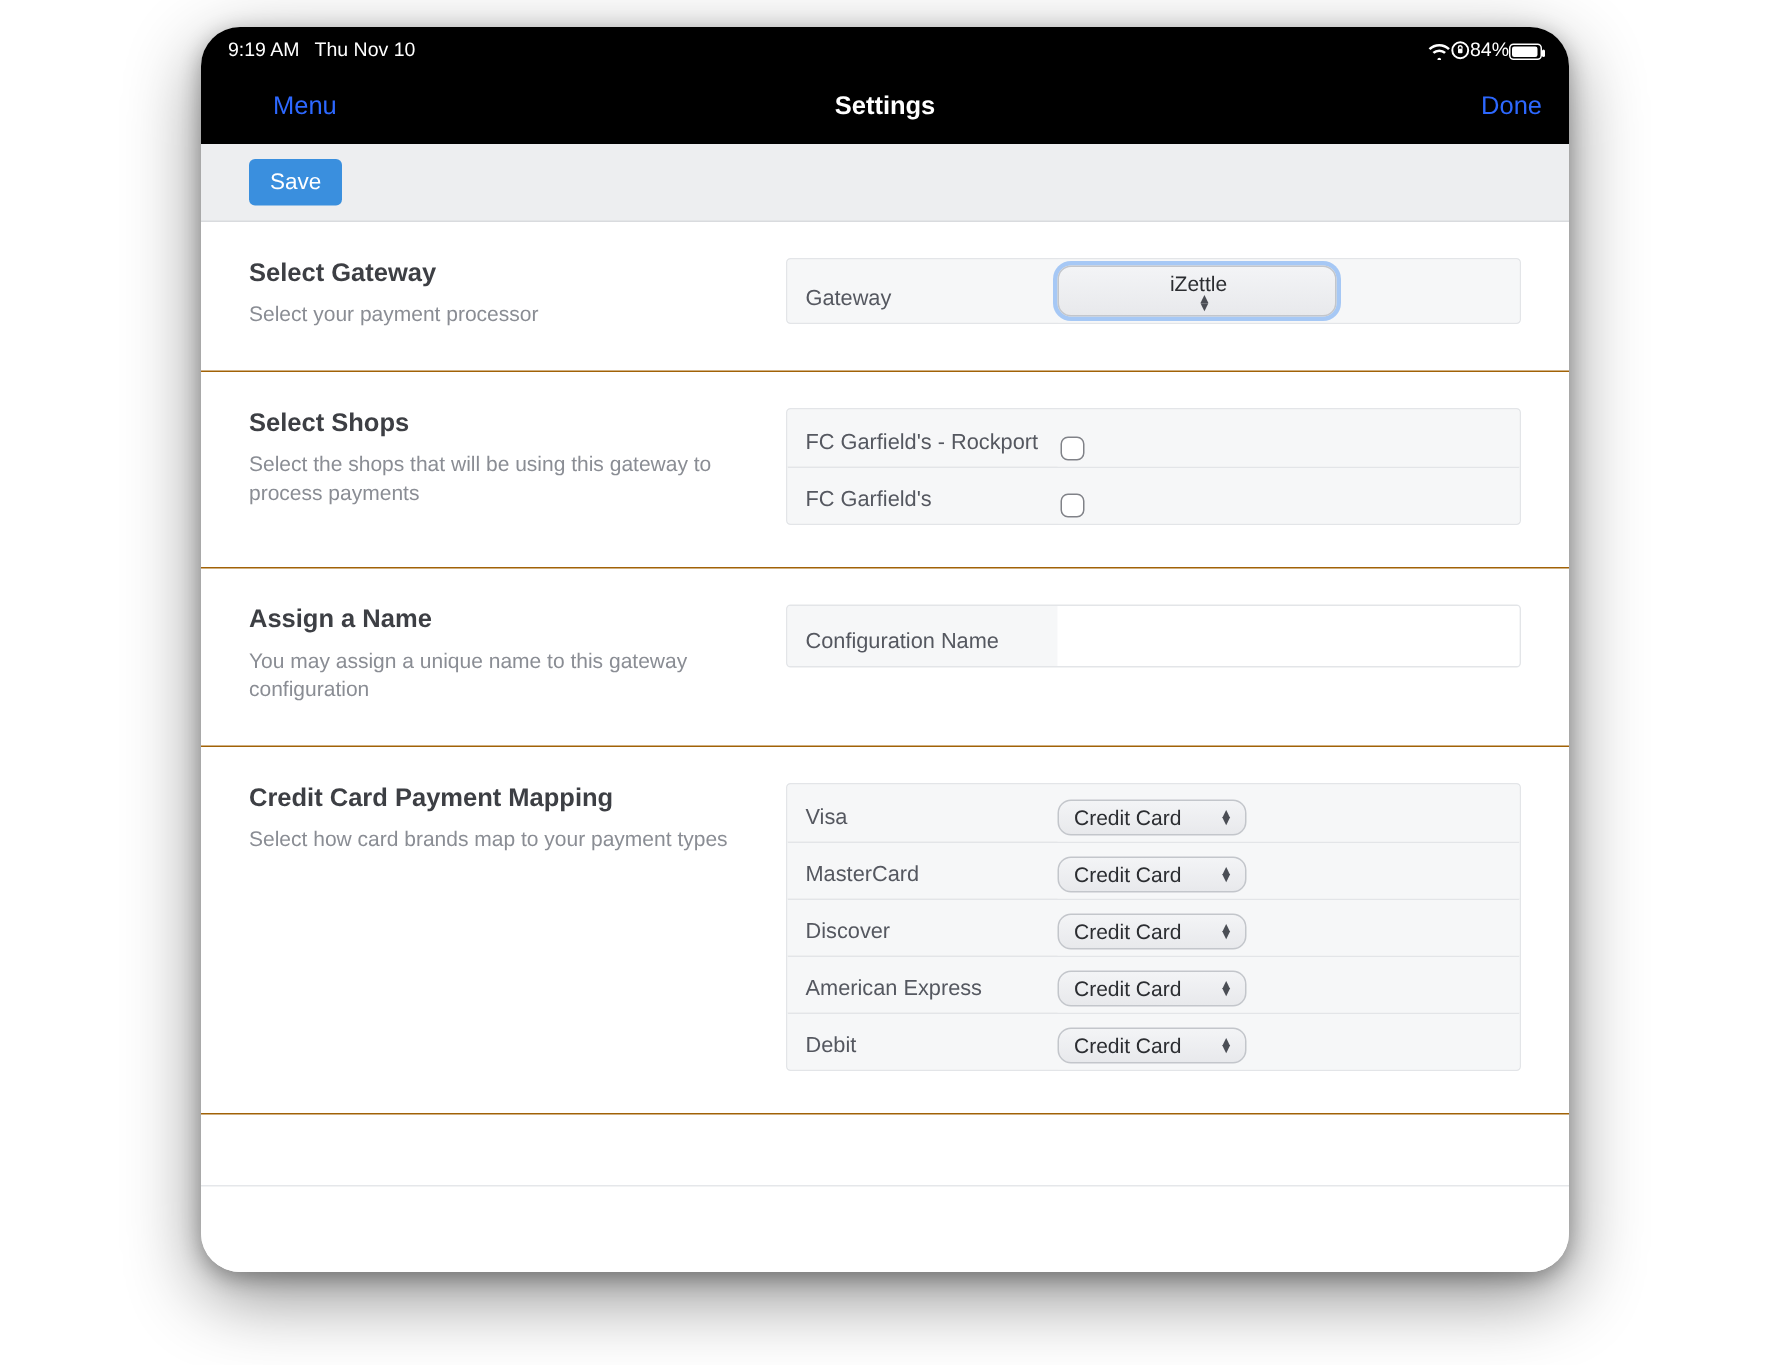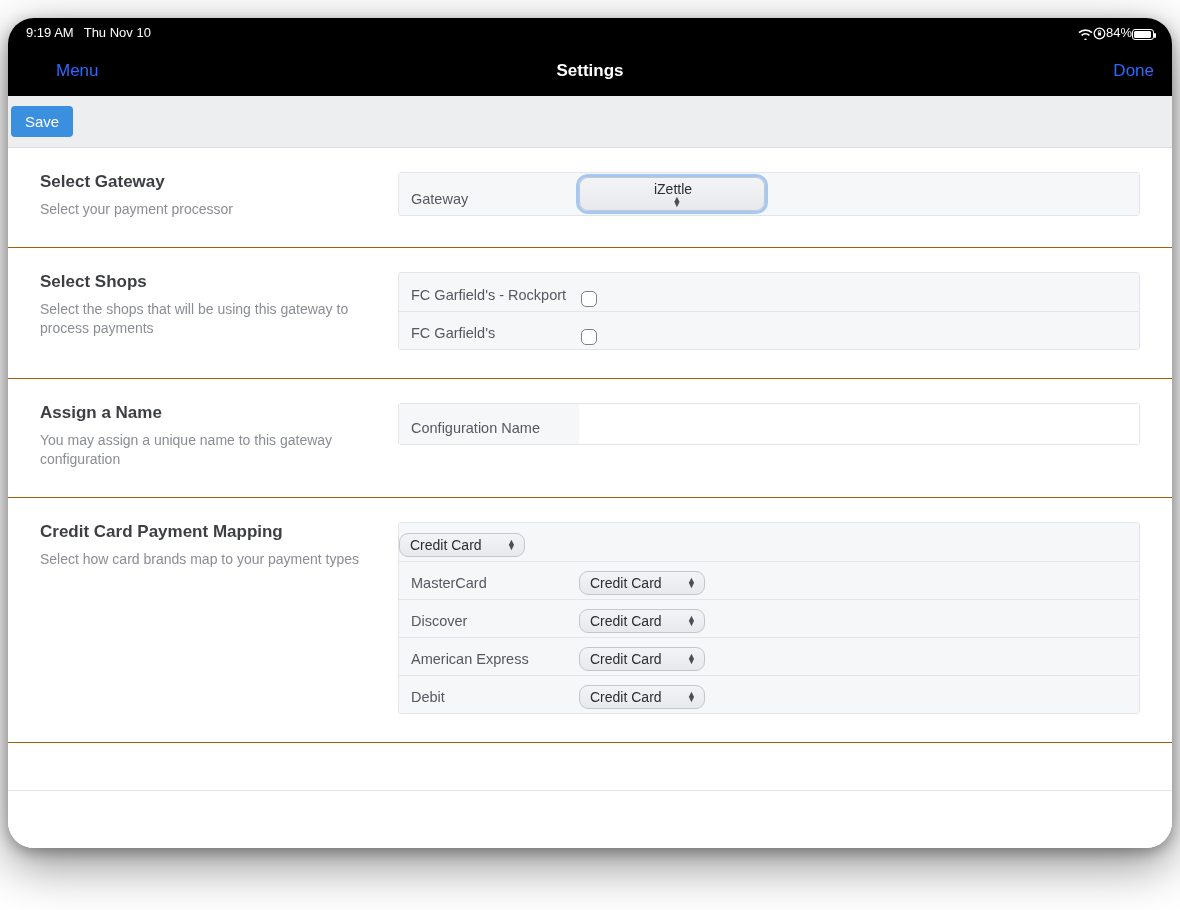--- a/index.html
+++ b/index.html
@@ -3,21 +3,21 @@
 <meta charset="utf-8">
 <style>
   * { box-sizing: border-box; }
   html, body {
     margin: 0; padding: 0;
     width: 1180px; height: 910px;
     font-family: -apple-system, "Helvetica Neue", Arial, sans-serif;
     background: #fff;
   }
   .device {
-    width: 1164px;
+    width: 912px;
     height: 830px;
     margin: 18px auto 0 auto;
     border-radius: 26px;
     overflow: hidden;
     box-shadow: 0 16px 50px rgba(0,0,0,0.45), 0 4px 14px rgba(0,0,0,0.3);
     background: #fff;
     display: flex;
     flex-direction: column;
   }
   .status-bar {
@@ -66,21 +66,21 @@
     font-weight: 600;
     position: absolute;
     left: 50%;
     transform: translateX(-50%);
   }
   .nav-bar { position: relative; padding-left: 48px; }
 
   .toolbar {
     background: #edeef0;
     border-bottom: 1px solid #d9dbde;
-    padding: 10px 3px;
+    padding: 10px 32px;
   }
   .btn-save {
     background: #3a8fde;
     color: #fff;
     border: none;
     border-radius: 4px;
     padding: 7px 14px;
     font-size: 15px;
     cursor: pointer;
   }
@@ -281,20 +281,21 @@
     </div>
 
     <div class="section">
       <div class="section-left">
         <h3 class="section-title">Credit Card Payment Mapping</h3>
         <div class="section-desc">Select how card brands map to your payment types</div>
       </div>
       <div class="section-right">
         <div class="field-table">
           <div class="field-row">
+            <div class="field-label">Visa</div>
             <div class="field-control">
               <span class="select-pill">
                 <span>Credit Card</span>
                 <span class="chevrons">▲<br>▼</span>
               </span>
             </div>
           </div>
           <div class="field-row">
             <div class="field-label">MasterCard</div>
             <div class="field-control">

